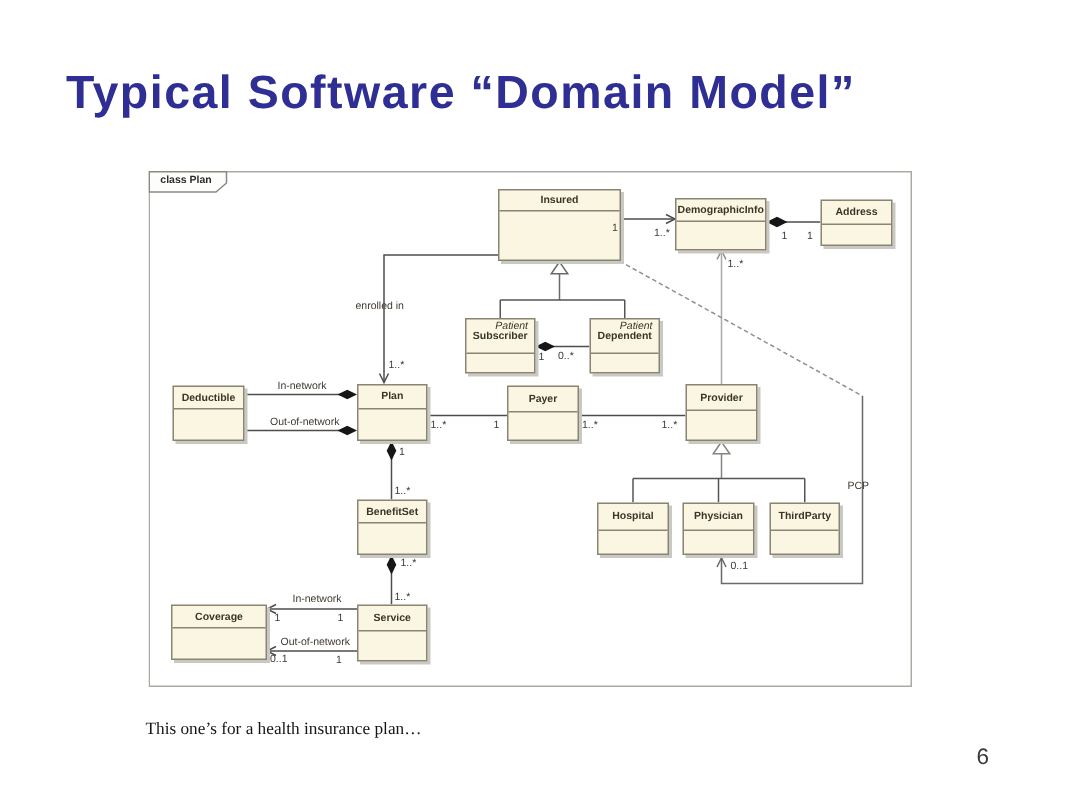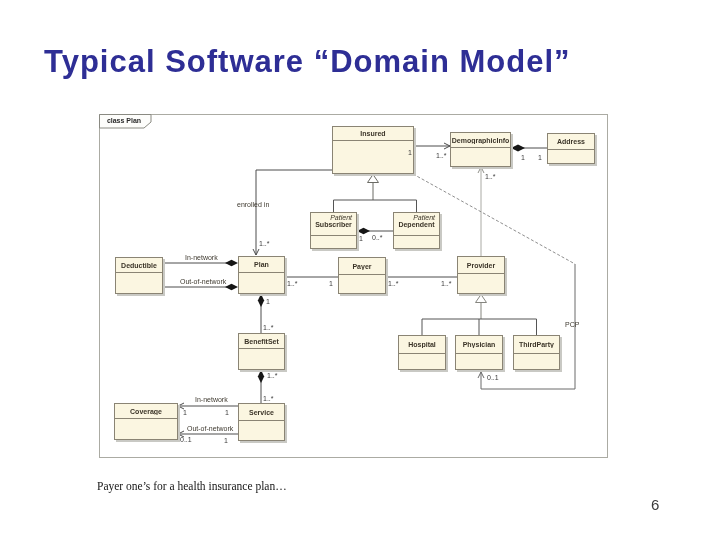--- a/index.html
+++ b/index.html
@@ -229,16 +229,16 @@
         <span class="mult-label" style="left: 168px; top: 258px;">1..*</span>
         <span class="mult-label" style="left: 164px; top: 281px;">1..*</span>
         <span class="mult-label" style="left: 84px; top: 295px;">1</span>
         <span class="mult-label" style="left: 126px; top: 295px;">1</span>
         <span class="mult-label" style="left: 81px; top: 322px;">0..1</span>
         <span class="mult-label" style="left: 125px; top: 323px;">1</span>
         <span class="mult-label" style="left: 388px; top: 260px;">0..1</span>
       </div>
   </div>
 
-  <p class="caption">Payer one’s for a health insurance plan…</p>
+  <p class="caption">This one’s for a health insurance plan…</p>
 
   <div class="page-number">6</div>
 </div>
 
 </body></html>

